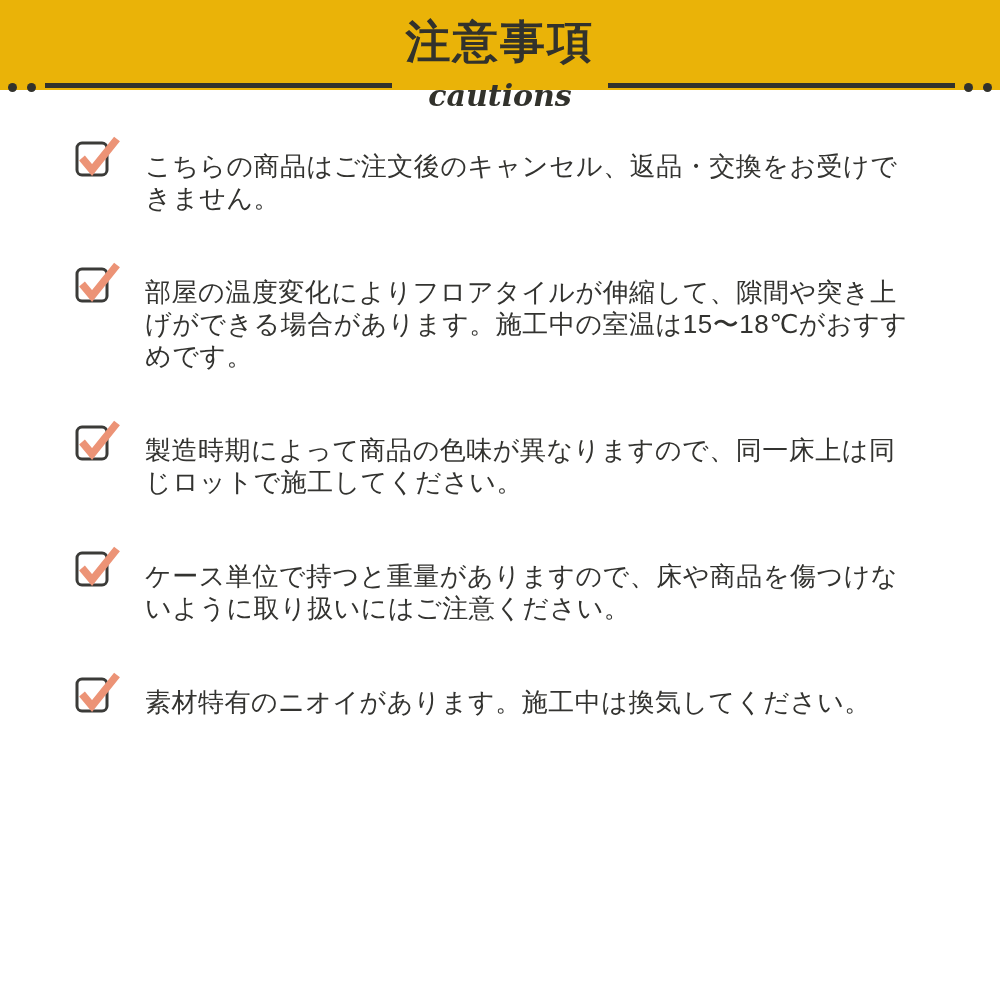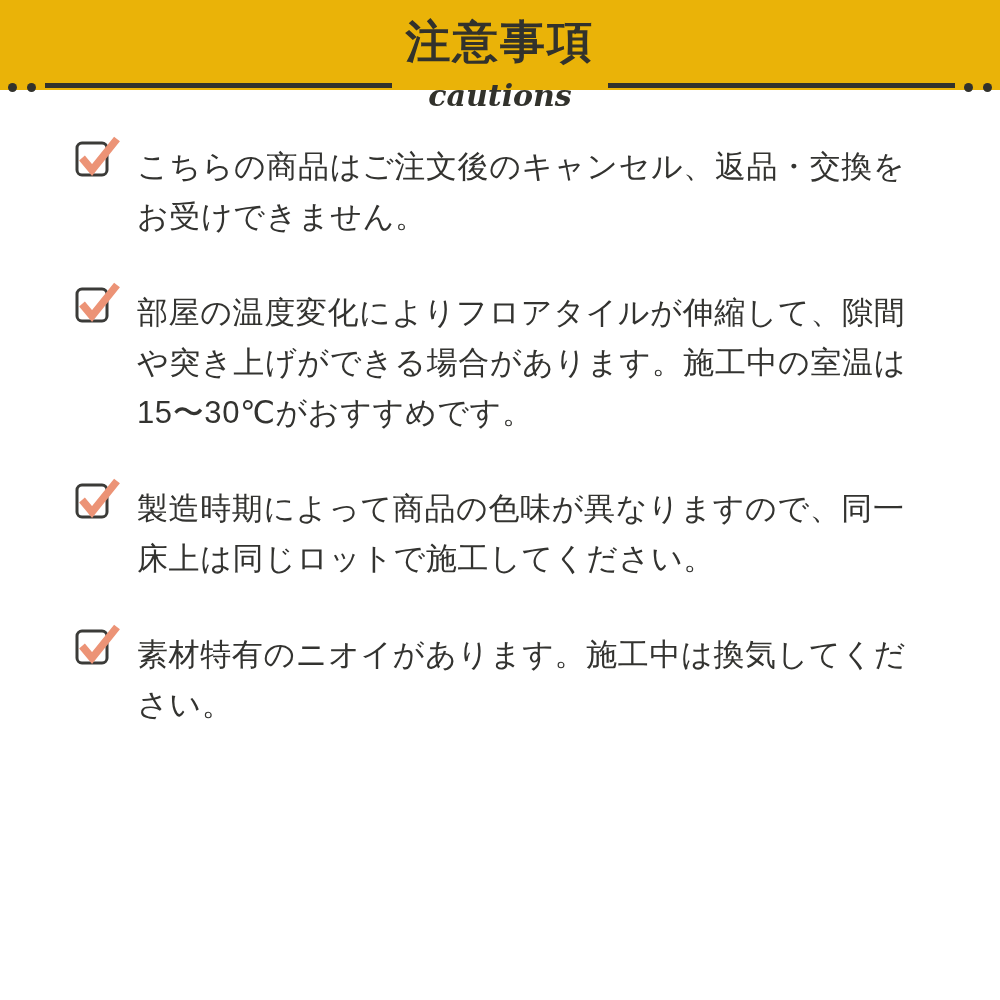--- a/index.html
+++ b/index.html
@@ -68,23 +68,23 @@
     align-items:flex-start;
     margin-bottom:30px;
   }
   .checkbox{
     flex:0 0 46px;
     width:46px;height:44px;
     margin-right:9px;
   }
   .checkbox svg{display:block;overflow:visible;}
   .item-text{
-    margin:8px;
-    font-size:31px;
-    line-height:50px;
+    margin:16px;
+    font-size:26px;
+    line-height:32px;
     letter-spacing:0.02em;
     font-weight:500;
     color:#333330;
   }
 </style>
 </head>
 <body>
 
 <div class="page">
 
@@ -114,33 +114,42 @@
     </div>
 
 
     <div class="item">
       <span class="checkbox">
         <svg width="46" height="44" viewBox="0 0 46 44" xmlns="http://www.w3.org/2000/svg">
           <rect x="3" y="9" width="30" height="32" rx="5" fill="#ffffff" stroke="#3b3b38" stroke-width="3"></rect>
           <polyline points="8,24 18,36 43,5" fill="none" stroke="#ec9376" stroke-width="7.5" stroke-linecap="butt" stroke-linejoin="miter"></polyline>
         </svg>
       </span>
-      <p class="item-text">部屋の温度変化によりフロアタイルが伸縮して、隙間や突き上げができる場合があります。施工中の室温は15〜30℃がおすすめです。</p>
+      <p class="item-text">部屋の温度変化によりフロアタイルが伸縮して、隙間や突き上げができる場合があります。施工中の室温は15〜18℃がおすすめです。</p>
     </div>
 
     <div class="item">
       <span class="checkbox">
         <svg width="46" height="44" viewBox="0 0 46 44" xmlns="http://www.w3.org/2000/svg">
           <rect x="3" y="9" width="30" height="32" rx="5" fill="#ffffff" stroke="#3b3b38" stroke-width="3"></rect>
           <polyline points="8,24 18,36 43,5" fill="none" stroke="#ec9376" stroke-width="7.5" stroke-linecap="butt" stroke-linejoin="miter"></polyline>
         </svg>
       </span>
       <p class="item-text">製造時期によって商品の色味が異なりますので、同一床上は同じロットで施工してください。</p>
     </div>
 
+    <div class="item">
+      <span class="checkbox">
+        <svg width="46" height="44" viewBox="0 0 46 44" xmlns="http://www.w3.org/2000/svg">
+          <rect x="3" y="9" width="30" height="32" rx="5" fill="#ffffff" stroke="#3b3b38" stroke-width="3"></rect>
+          <polyline points="8,24 18,36 43,5" fill="none" stroke="#ec9376" stroke-width="7.5" stroke-linecap="butt" stroke-linejoin="miter"></polyline>
+        </svg>
+      </span>
+      <p class="item-text">ケース単位で持つと重量がありますので、床や商品を傷つけないように取り扱いにはご注意ください。</p>
+    </div>
 
 
     <div class="item">
       <span class="checkbox">
         <svg width="46" height="44" viewBox="0 0 46 44" xmlns="http://www.w3.org/2000/svg">
           <rect x="3" y="9" width="30" height="32" rx="5" fill="#ffffff" stroke="#3b3b38" stroke-width="3"></rect>
           <polyline points="8,24 18,36 43,5" fill="none" stroke="#ec9376" stroke-width="7.5" stroke-linecap="butt" stroke-linejoin="miter"></polyline>
         </svg>
       </span>
       <p class="item-text">素材特有のニオイがあります。施工中は換気してください。</p>

